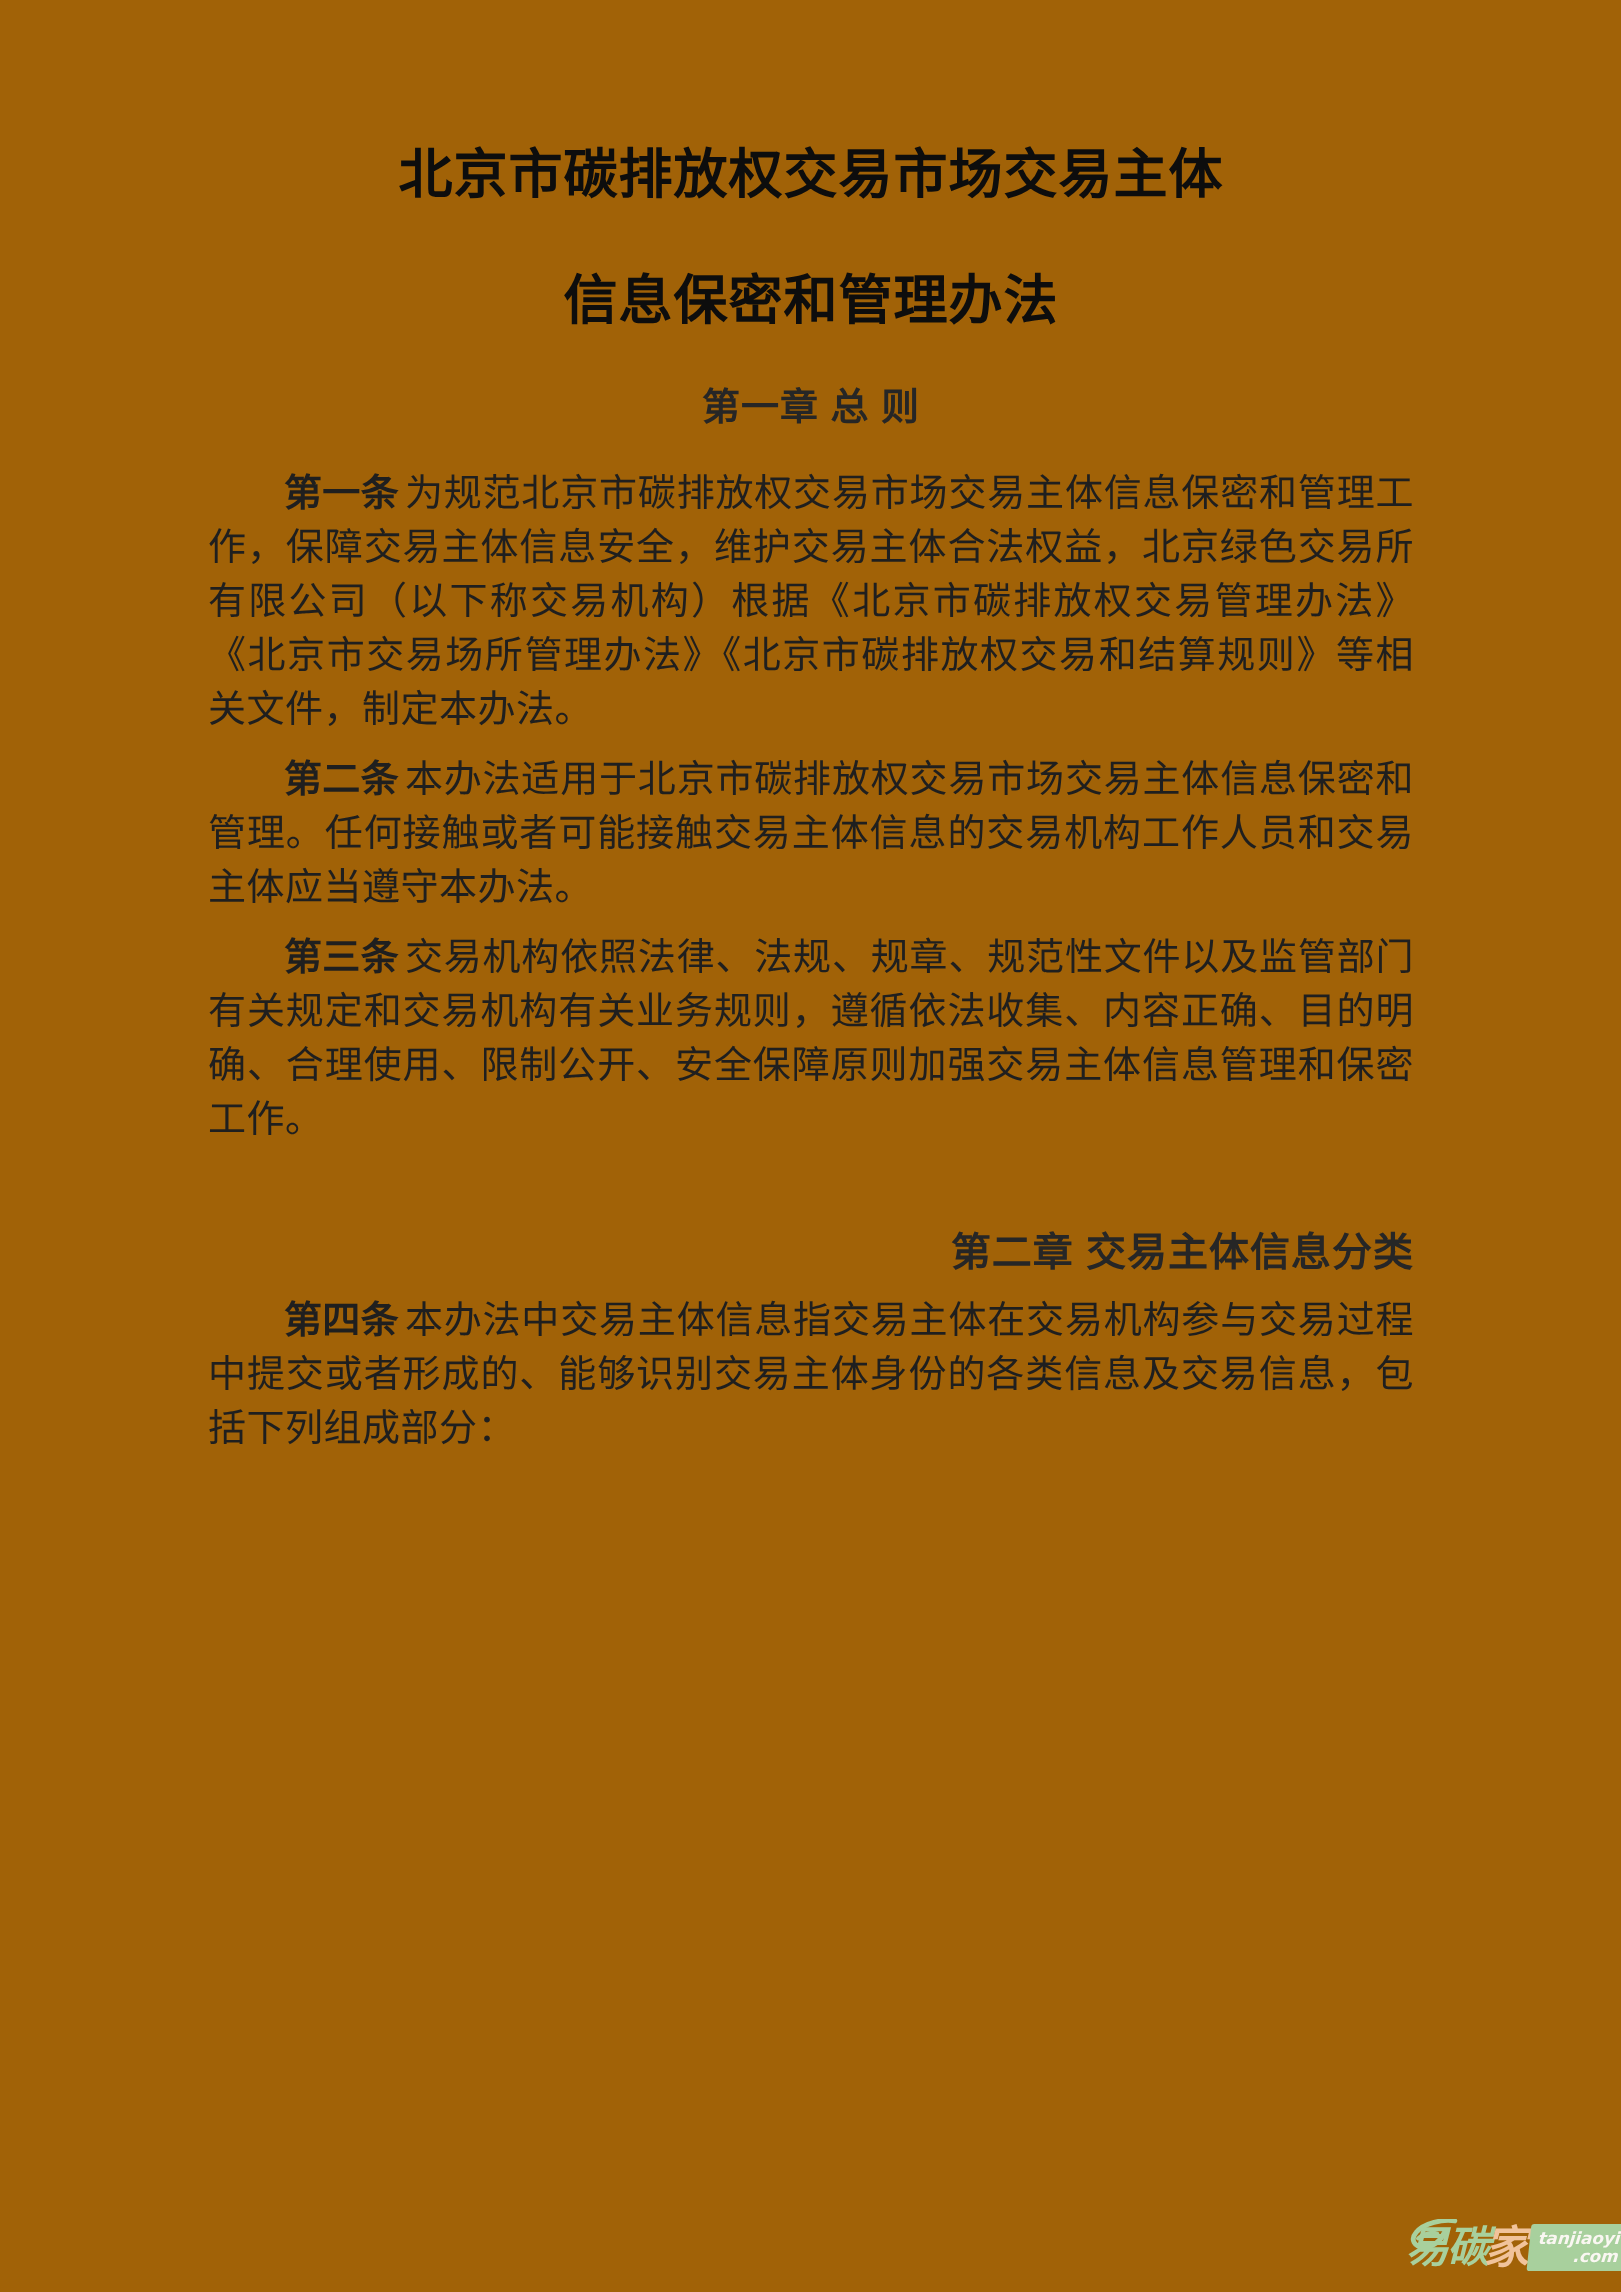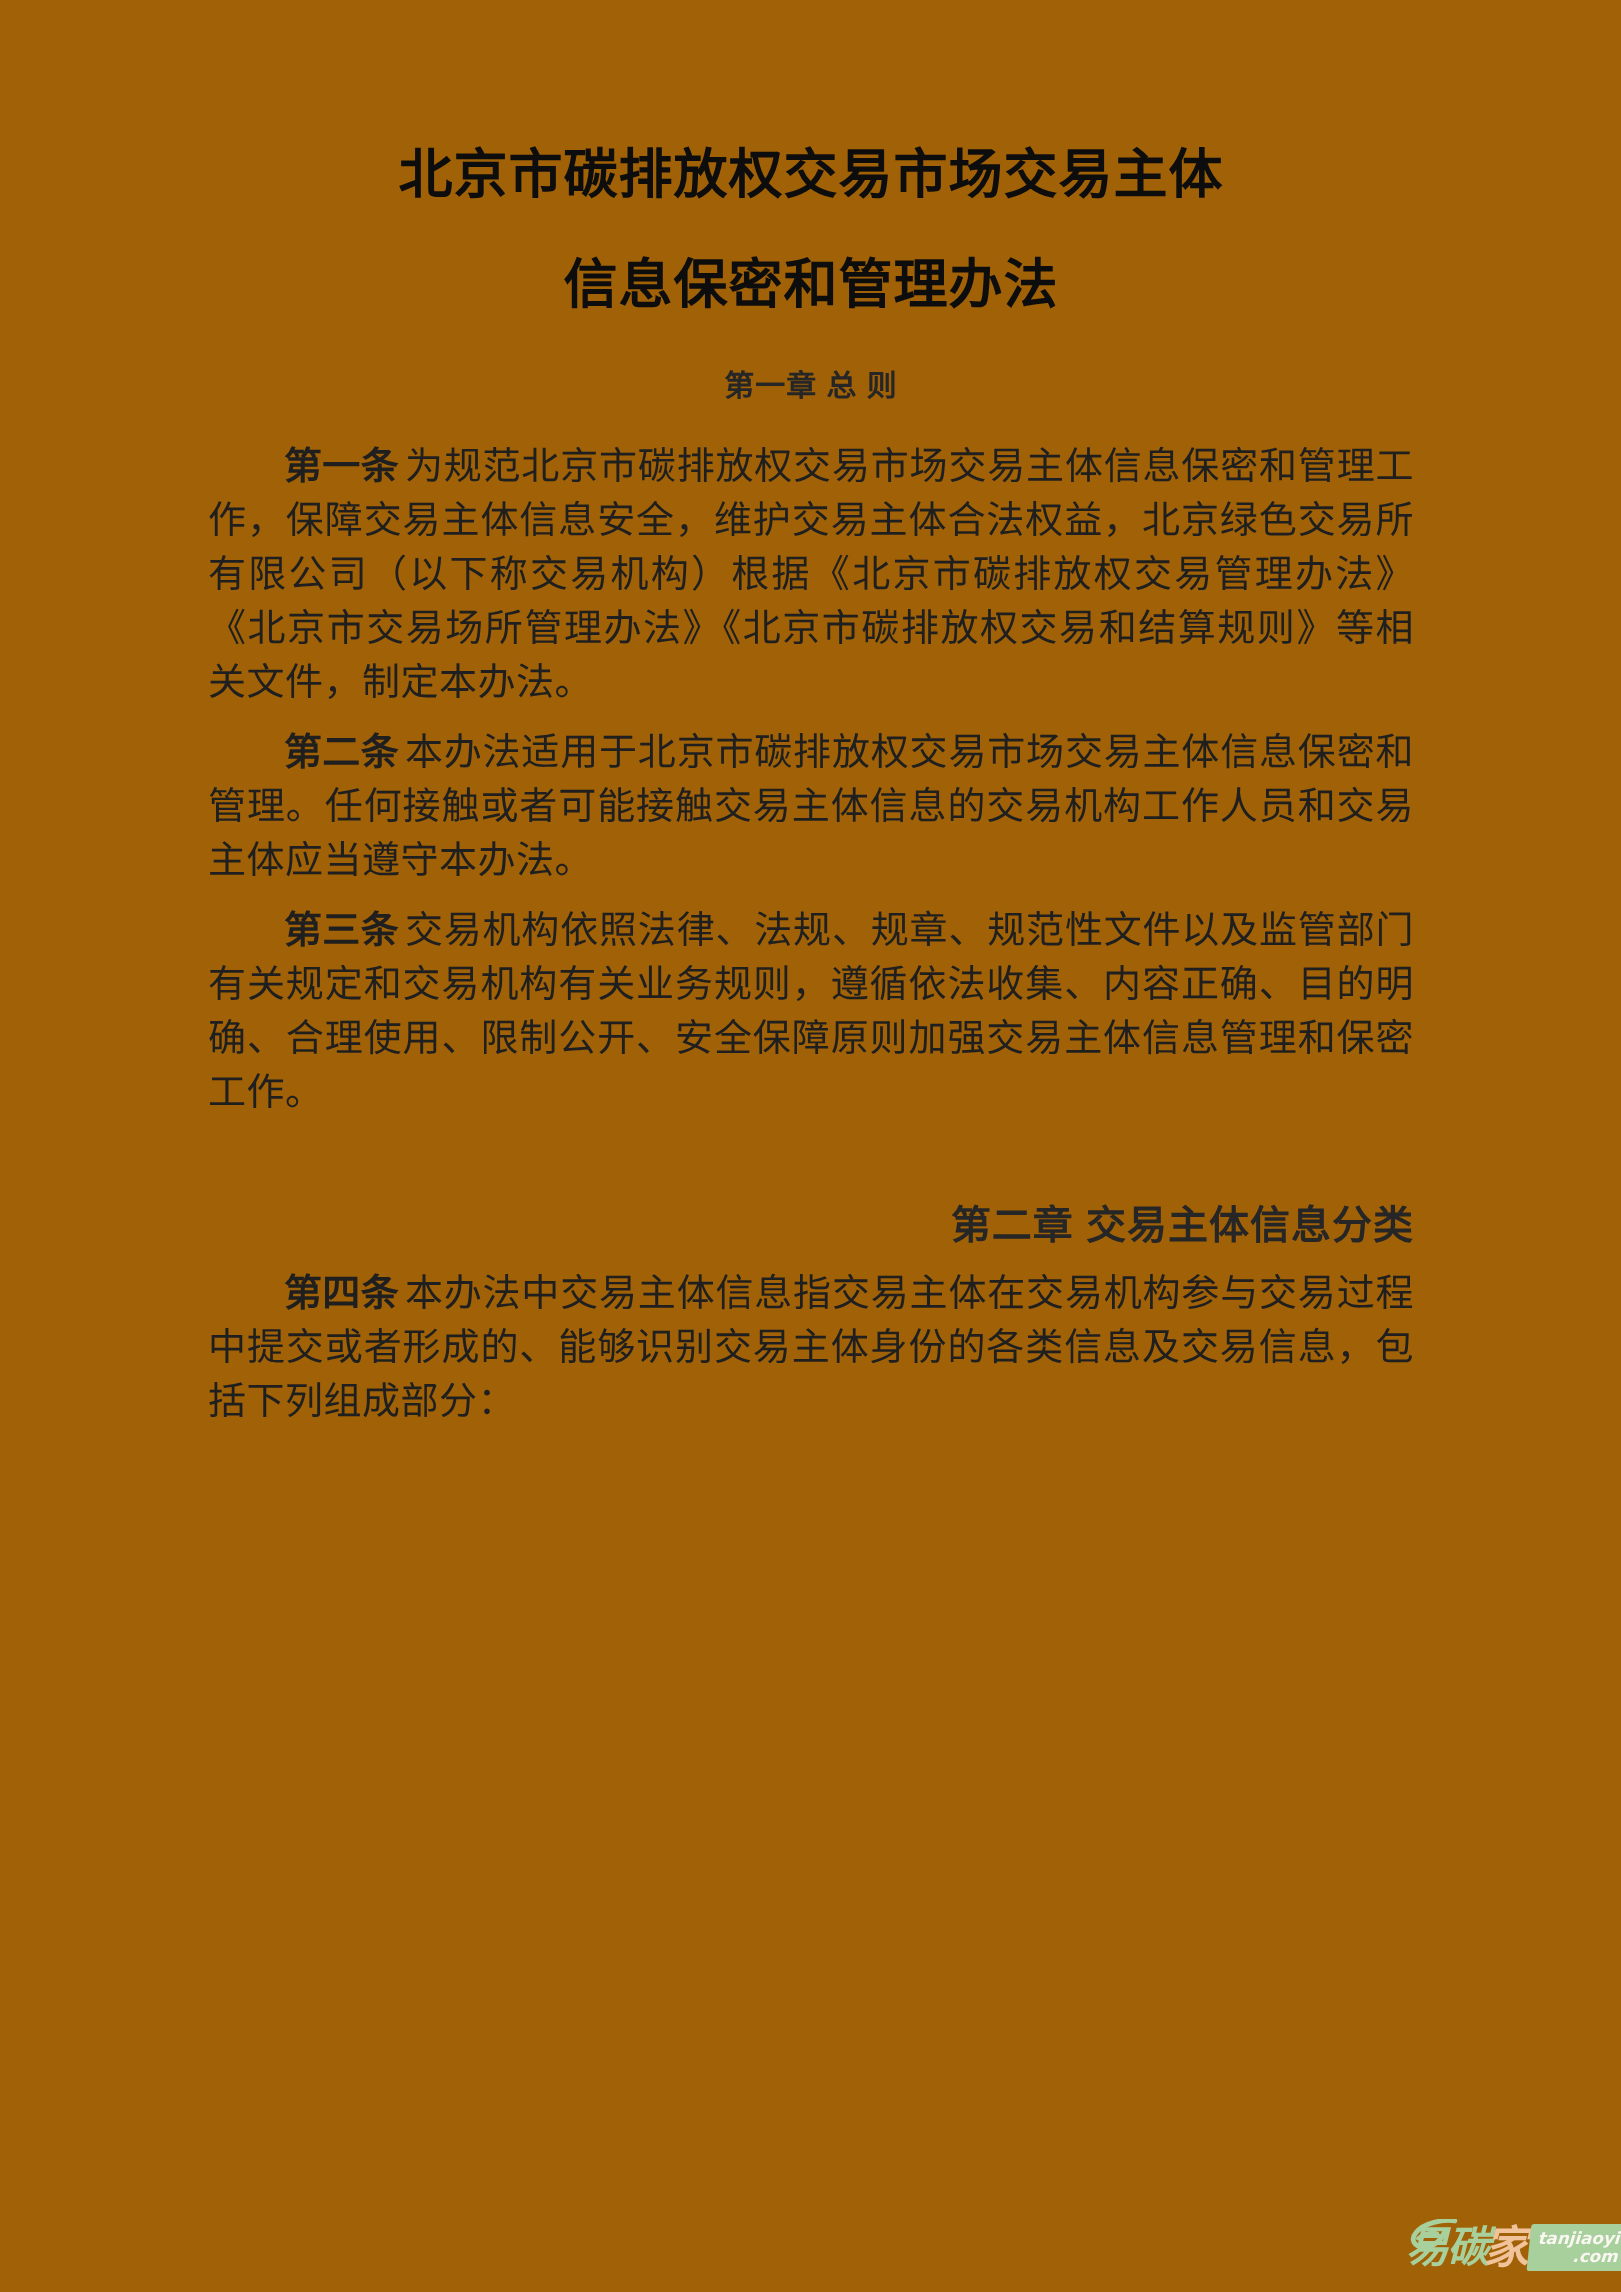--- a/index.html
+++ b/index.html
@@ -36,29 +36,30 @@
     line-height: 1.0;
     letter-spacing: 1px;
     color: #0d0d0d;
   }
   .doc-title .title-line-1 {
     display: block;
     margin-top: 147px;
   }
   .doc-title .title-line-2 {
     display: block;
-    margin-top: 56px;
+    margin-top: 73px;
+    font-family: Liberation Serif, serif;
   }
 
   
   .chapter-heading {
     text-align: center;
     font-family: "Liberation Sans", "DejaVu Sans", sans-serif;
     font-weight: 600;
-    font-size: 30px;
+    font-size: 38px;
     line-height: 1.2;
     color: #262626;
     letter-spacing: 1px;
   }
   .chapter-1 {
     margin-top: 57px;
   }
   .chapter-2 {
     margin-top: 82px;
     font-size: 40px;

